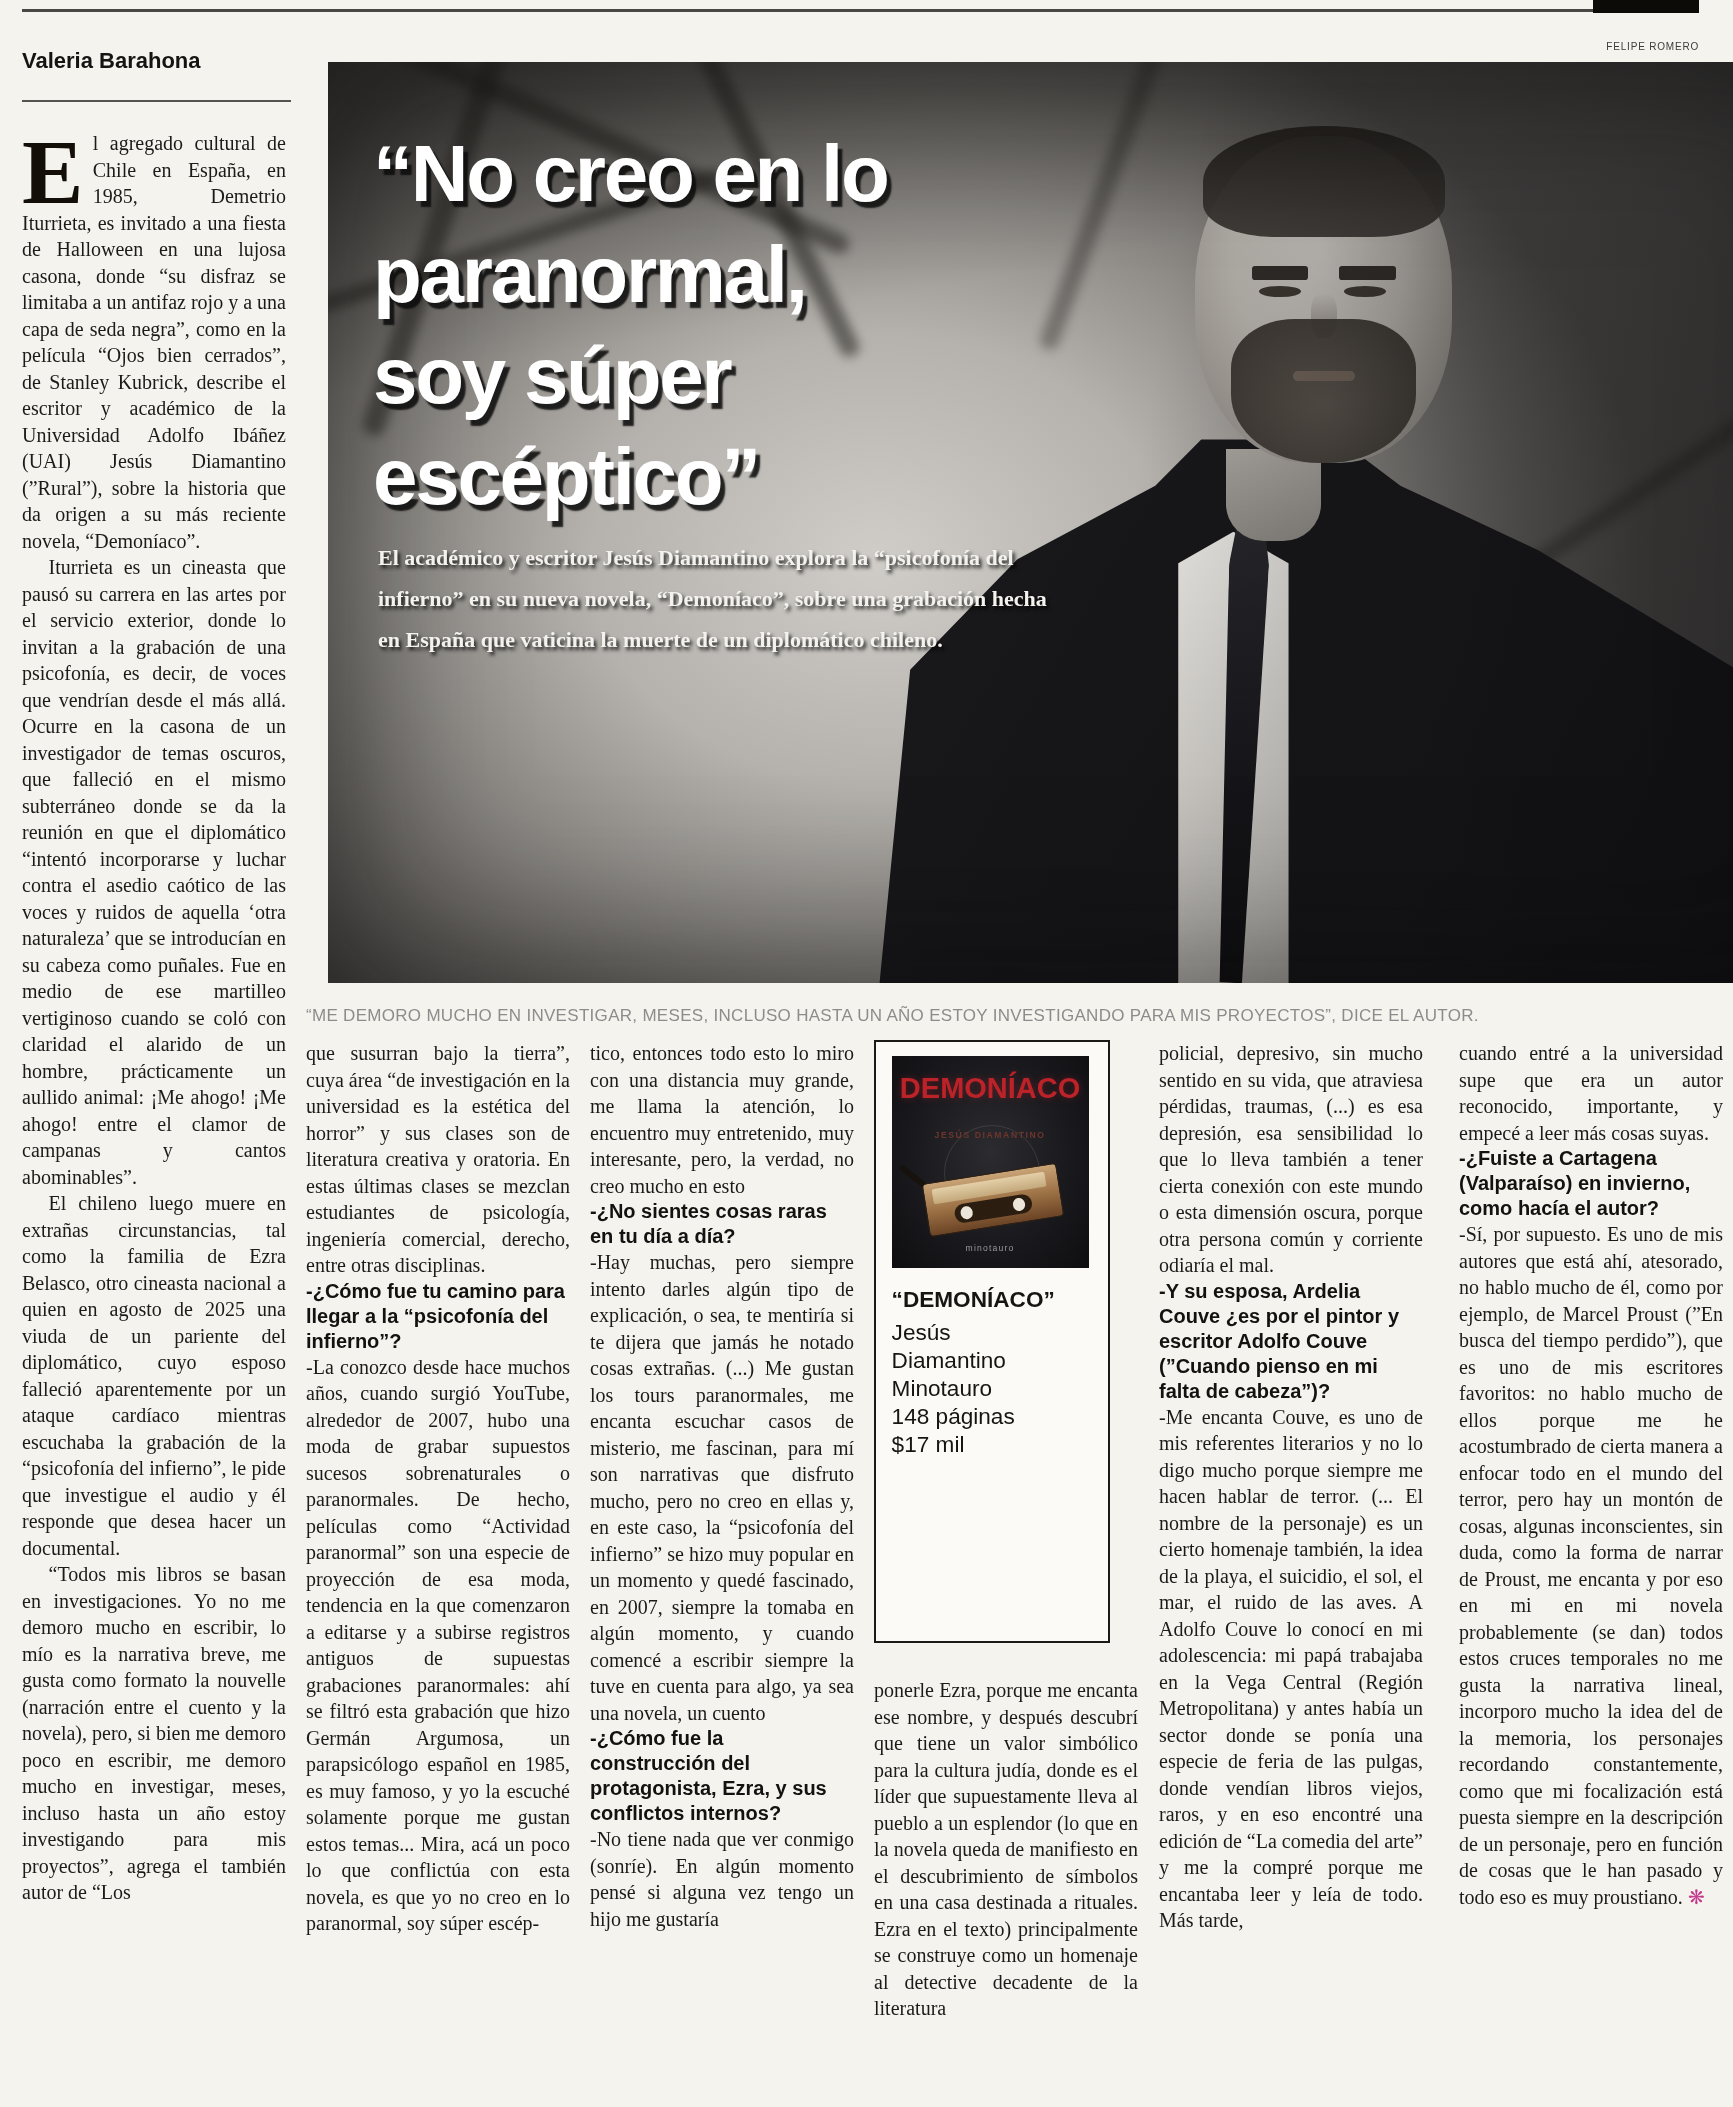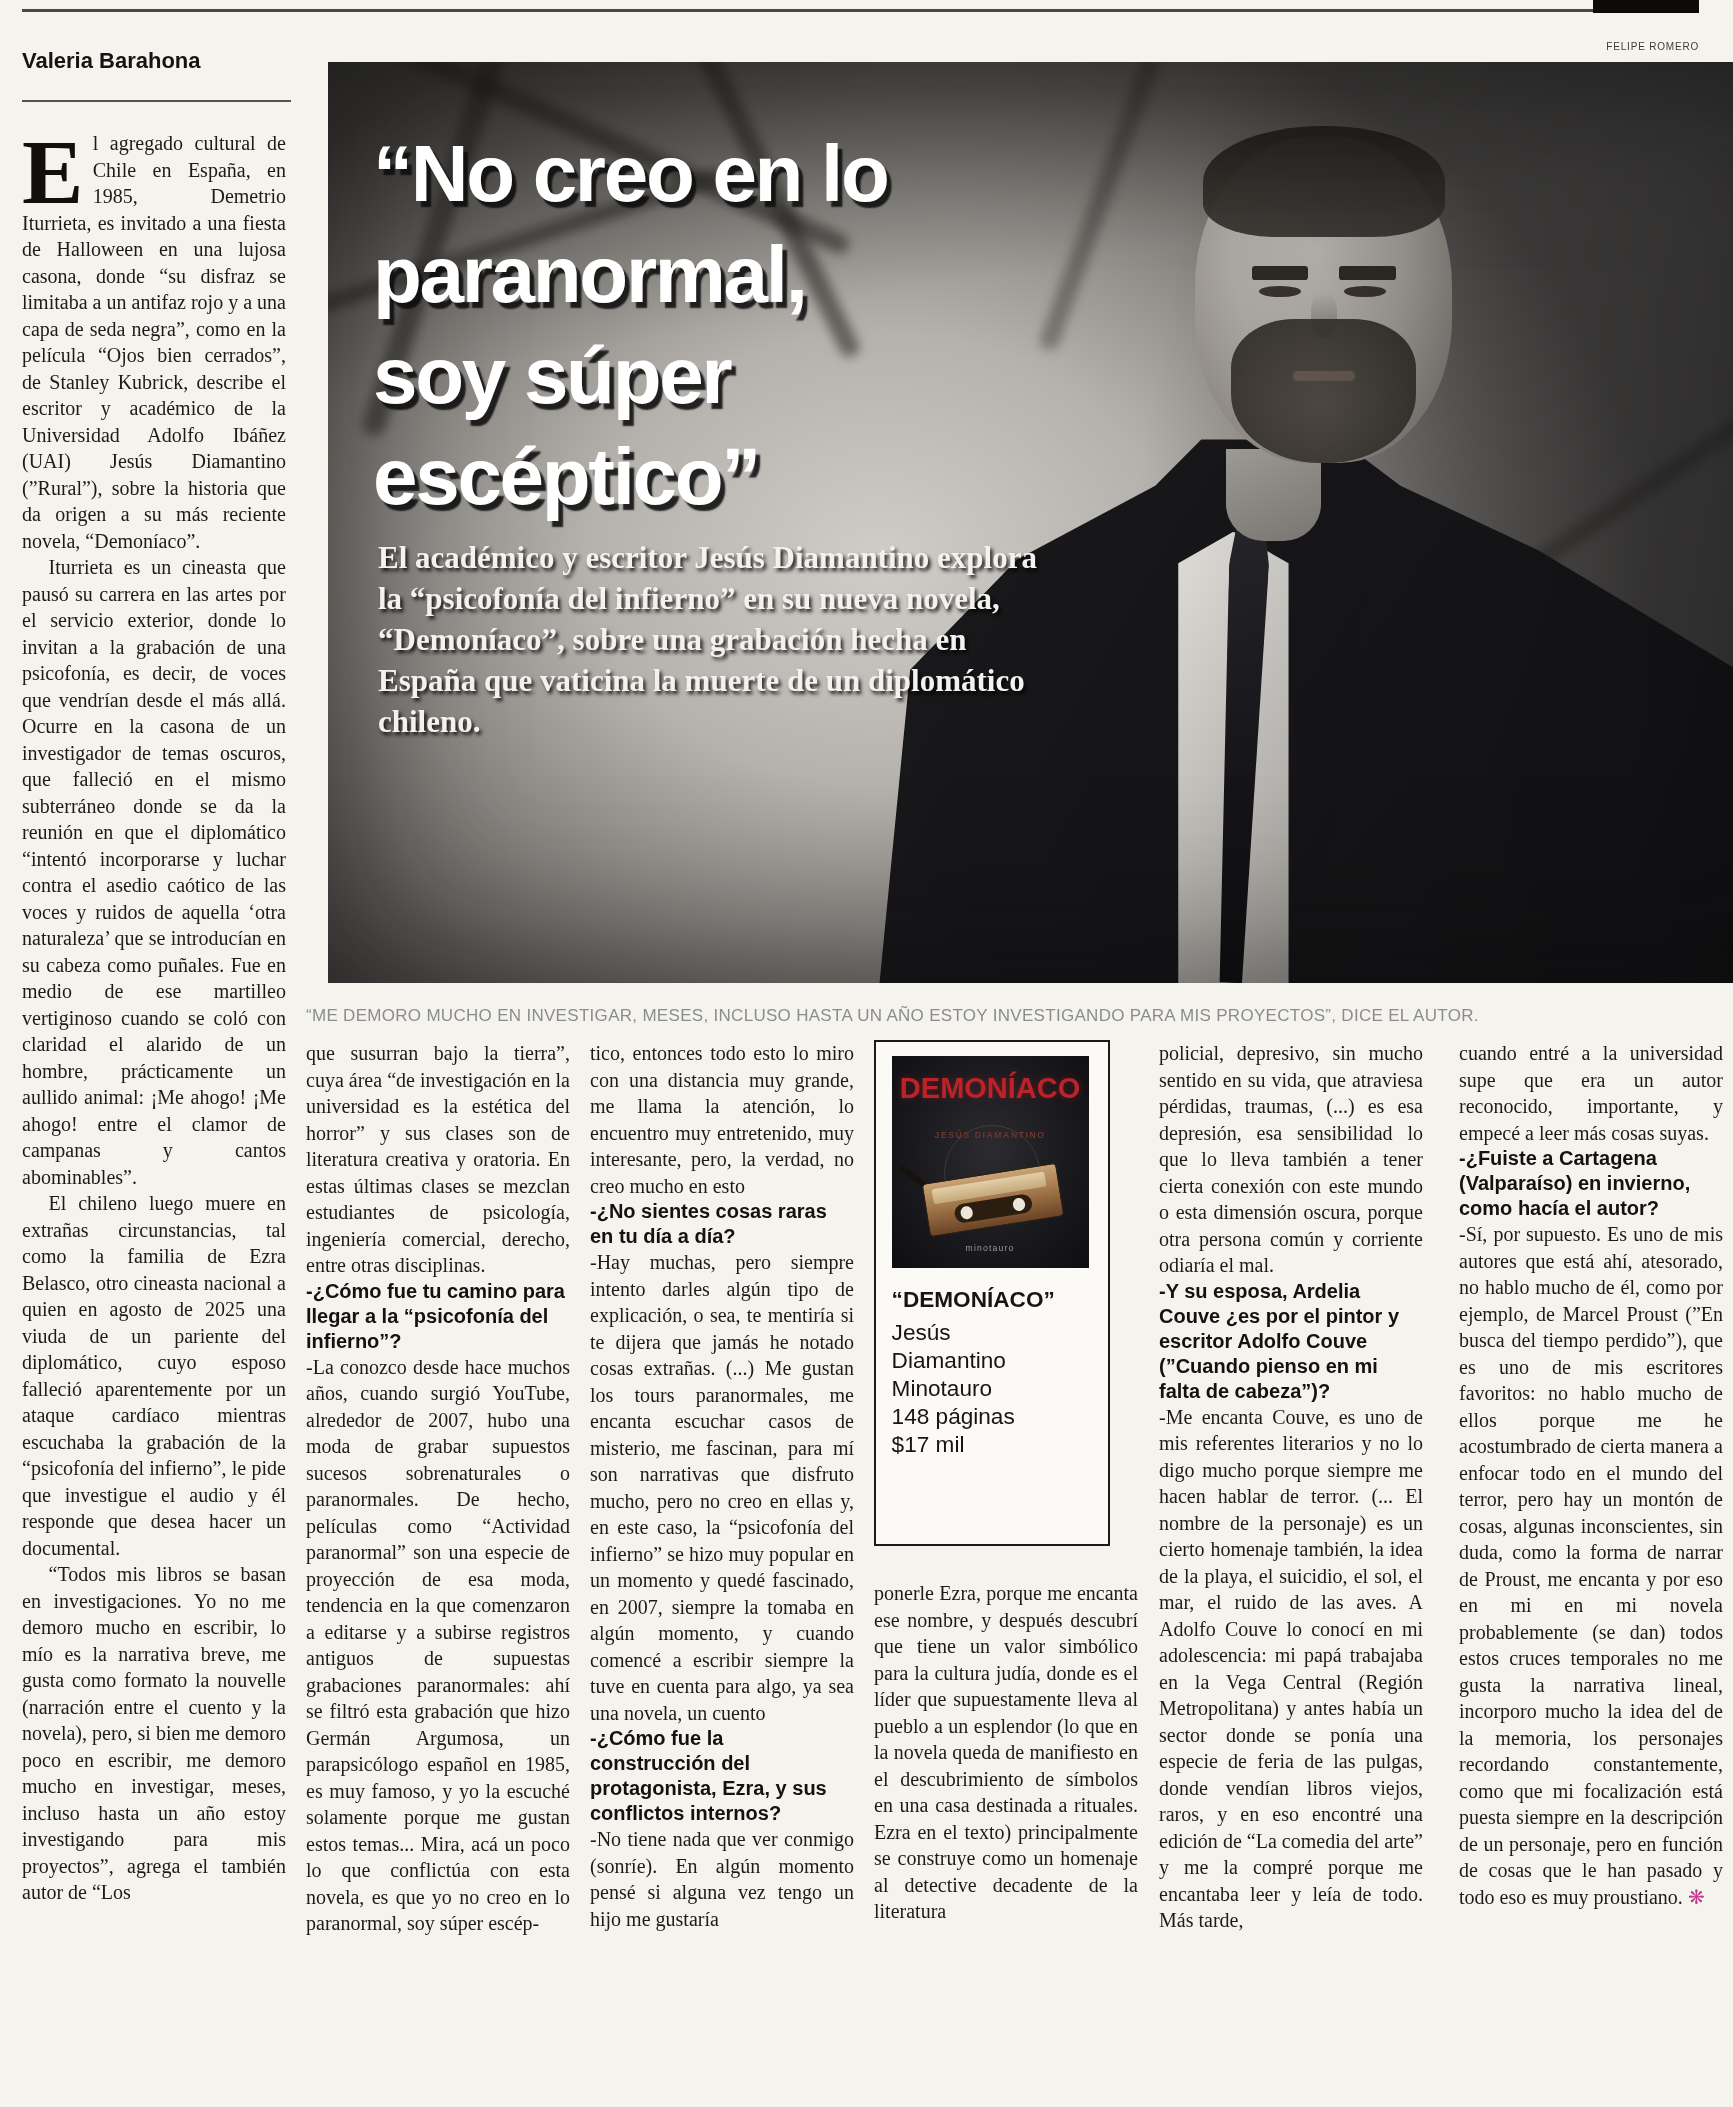--- a/index.html
+++ b/index.html
@@ -54,21 +54,21 @@
   .nose{position:absolute;left:45%;top:48%;width:10%;height:14%;background:linear-gradient(180deg,rgba(0,0,0,0),rgba(70,62,55,.45));border-radius:40%;}
   .beard{position:absolute;left:14%;top:56%;width:72%;height:44%;
          background:radial-gradient(ellipse at 50% 60%, #4e4841 0%, #3a352f 60%, #2c2823 100%);
          border-radius:34% 34% 48% 48%;opacity:.92;}
   .mouth{position:absolute;left:38%;top:72%;width:24%;height:3%;background:#6b5f55;border-radius:4.7px;}
 
   .headline{position:absolute;left:45px;top:61px;font-family:"Liberation Sans",sans-serif;
             font-weight:700;font-size:80px;line-height:101px;letter-spacing:-2.3px;color:#ffffff;
             text-shadow:4.7px 5.5px 1.6px rgba(12,12,12,.88);}
   .deck{position:absolute;left:50px;top:475px;width:687px;font-family:"Liberation Serif",serif;
-        font-weight:700;font-size:31px;line-height:41px;color:#f4f2ee;
+        font-weight:700;font-size:22px;line-height:41px;color:#f4f2ee;
         text-shadow:2.3px 3.1px 3.9px rgba(0,0,0,.85);}
 
   .caption{position:absolute;left:306px;top:1006px;width:1398px;font-family:"Liberation Sans",sans-serif;
            font-size:17px;letter-spacing:0.3px;color:#8c8c8c;}
 
   
   .col{position:absolute;width:264px;font-size:20px;line-height:26.5px;text-align:justify;overflow:hidden;}
   .col p{margin:0;}
   .col p.indent{text-indent:26.5px;}
   .q{font-family:"Liberation Sans",sans-serif;font-weight:700;font-size:20px;line-height:25px;
@@ -76,21 +76,21 @@
   .col1{left:22px;top:130px;height:1952px;}
   .col2{left:306px;top:1040px;height:1046px;}
   .col3{left:590px;top:1040px;height:1046px;}
   .col4{left:874px;top:1040px;height:1046px;}
   .col5{left:1159px;top:1040px;height:1046px;}
   .col6{left:1443px;top:1040px;height:1046px;margin-left:16px;}
   .dropcap{float:left;font-family:"Liberation Serif",serif;font-weight:700;font-size:92px;
            line-height:72px;color:#140e08;margin:6.2px 9.4px 0 0;}
 
   
-  .book-box{box-sizing:border-box;width:236px;height:506px;border:2.3px solid #1b1a18;background:#fbfaf6;
+  .book-box{box-sizing:border-box;width:236px;height:603px;border:2.3px solid #1b1a18;background:#fbfaf6;
             padding:14px 15.6px;margin-bottom:34px;}
   .cover{position:relative;width:197px;height:212px;overflow:hidden;
          background:radial-gradient(ellipse at 50% 45%, #2b2b30 0%, #1a1a1e 55%, #0e0e11 100%);}
   .cover-title{position:absolute;left:0;top:19px;width:100%;text-align:center;
                font-family:"Liberation Sans",sans-serif;font-weight:700;font-size:29px;letter-spacing:0px;
                color:#bb2329;text-shadow:0 0 7.8px rgba(160,30,40,.45);}
   .cover-author{position:absolute;left:0;top:66px;width:100%;text-align:center;
                 font-family:"Liberation Sans",sans-serif;font-weight:700;font-size:8.6px;letter-spacing:1.6px;color:#70362d;}
   .penta{position:absolute;left:52px;top:69px;width:94px;height:94px;border:0.8px solid rgba(160,140,125,.22);
          border-radius:50%;}

